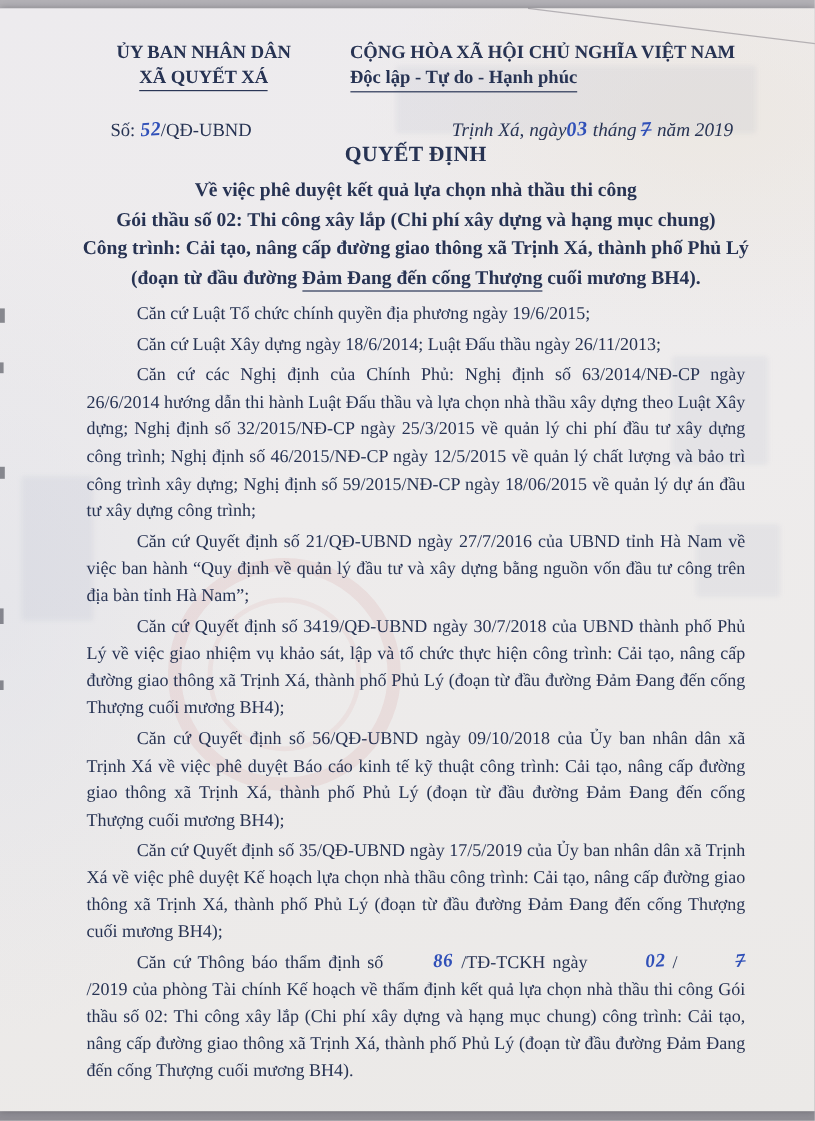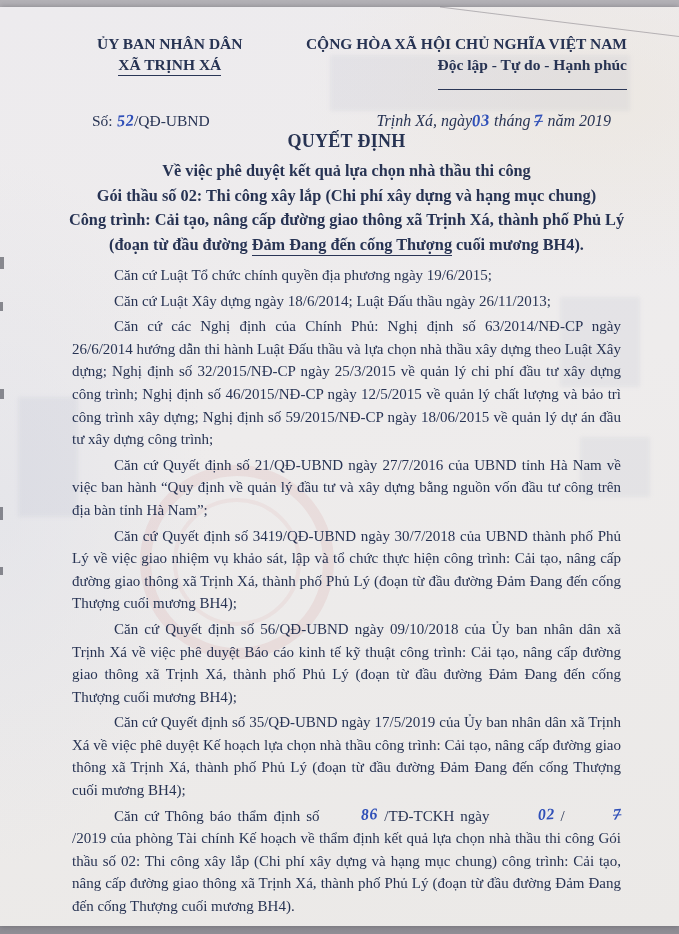--- a/index.html
+++ b/index.html
@@ -23,23 +23,23 @@
     background:rgba(110,106,116,.45);transform:rotate(7deg);}
   .edge-mark{position:absolute;left:0;background:rgba(52,54,66,.55);}
   .stamp-ghost{position:absolute;left:140px;top:458px;width:172px;height:172px;
     border:11px solid rgba(195,90,88,.10);border-radius:50%;}
   .stamp-ghost::after{content:"";position:absolute;inset:22px;border:4px solid rgba(195,90,88,.07);border-radius:50%;}
   .bleed{position:absolute;background:rgba(96,116,158,.07);filter:blur(2px);border-radius:2px;}
 
   
   .hdr{display:flex;align-items:flex-start;gap:18px;}
   .hdr-left{width:37%;text-align:center;font-weight:bold;font-size:15.5px;line-height:21px;}
-  .hdr-right{flex:1;text-align:right;font-weight:bold;font-size:15.5px;line-height:21px;}
+  .hdr-right{flex:1;text-align:left;font-weight:bold;font-size:15.5px;line-height:21px;}
   .u{display:inline-block;border-bottom:1.6px solid #2a3656;padding-bottom:2px;line-height:17px;}
-  .hdr-right .u{padding-bottom:16px;}
+  .hdr-right .u{padding-bottom:3px;}
 
   .so-row{display:flex;justify-content:space-between;margin-top:21px;font-size:15.5px;}
   .so-num{padding-left:26px;}
   .place-date{font-style:italic;padding-right:16px;font-size:16px;}
 
   
   .hw{color:#3050b8;font-style:italic;font-weight:600;display:inline-block;
       transform:rotate(-4deg);letter-spacing:.5px;font-size:1.06em;}
   .hw-crossed{text-decoration:line-through;text-decoration-thickness:1.3px;}
 
@@ -71,21 +71,21 @@
   <div class="edge-mark" style="top:295px;width:3px;height:9px;"></div>
   <div class="edge-mark" style="top:382px;width:4px;height:10px;"></div>
   <div class="edge-mark" style="top:500px;width:3px;height:13px;"></div>
   <div class="edge-mark" style="top:560px;width:3px;height:8px;"></div>
 
   <div class="content">
 
     <div class="hdr">
       <div class="hdr-left">
         <div>ỦY BAN NHÂN DÂN</div>
-        <div><span class="u">XÃ TRỊNH XÁ</span></div>
+        <div><span class="u">XÃ QUYẾT XÁ</span></div>
       </div>
       <div class="hdr-right">
         <div>CỘNG HÒA XÃ HỘI CHỦ NGHĨA VIỆT NAM</div>
         <div><span class="u">Độc lập - Tự do - Hạnh phúc</span></div>
       </div>
     </div>
 
     <div class="so-row">
       <div class="so-num">
         <span>Số:</span>

